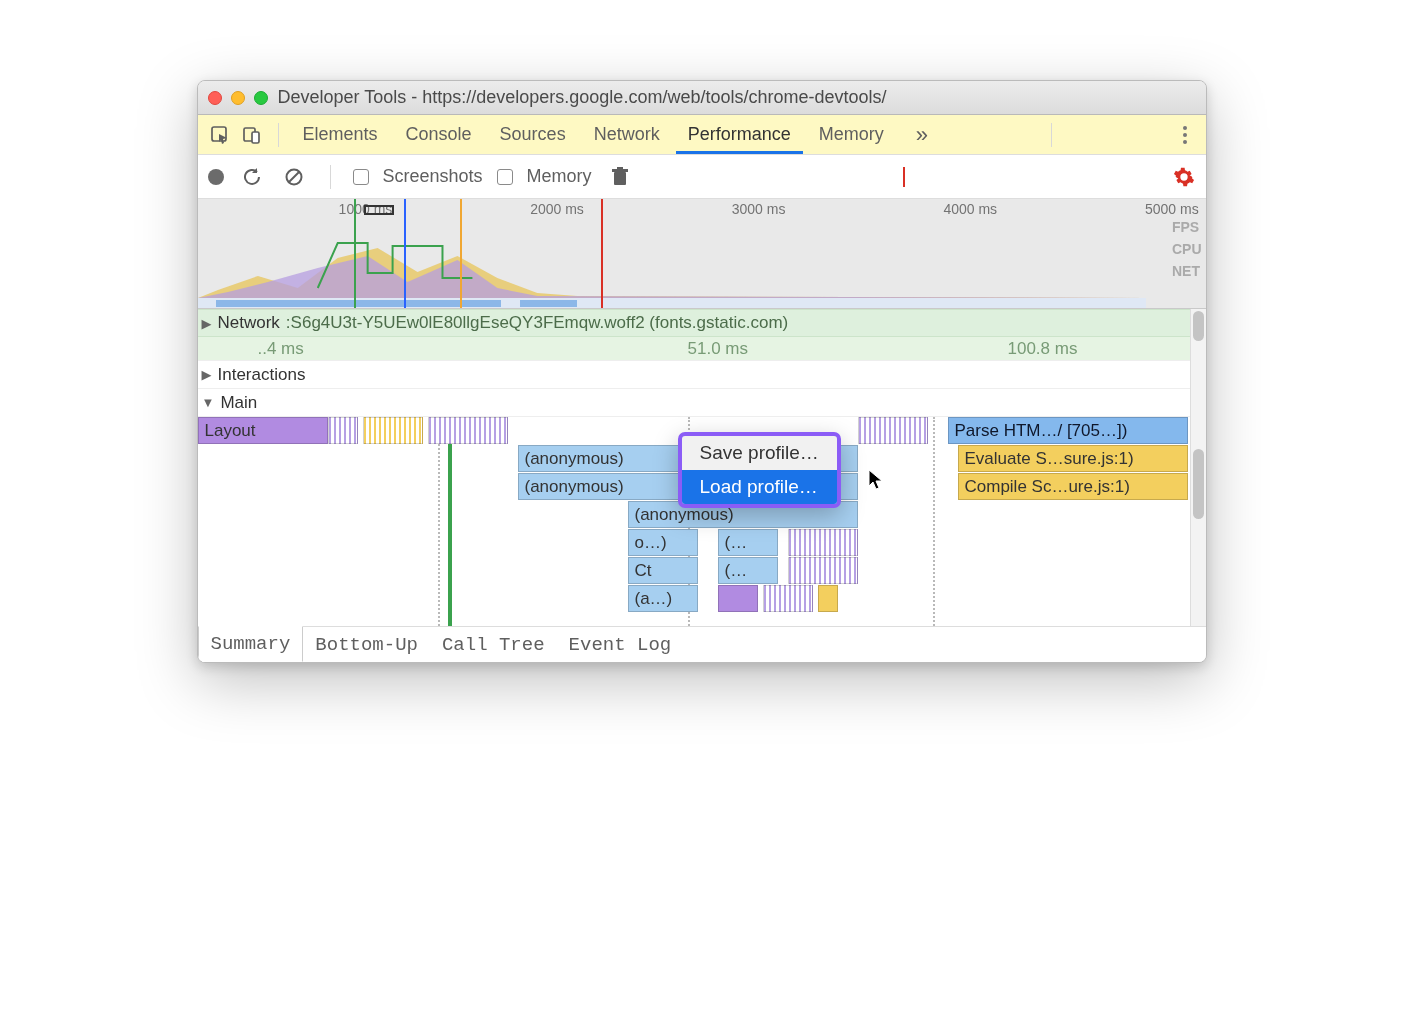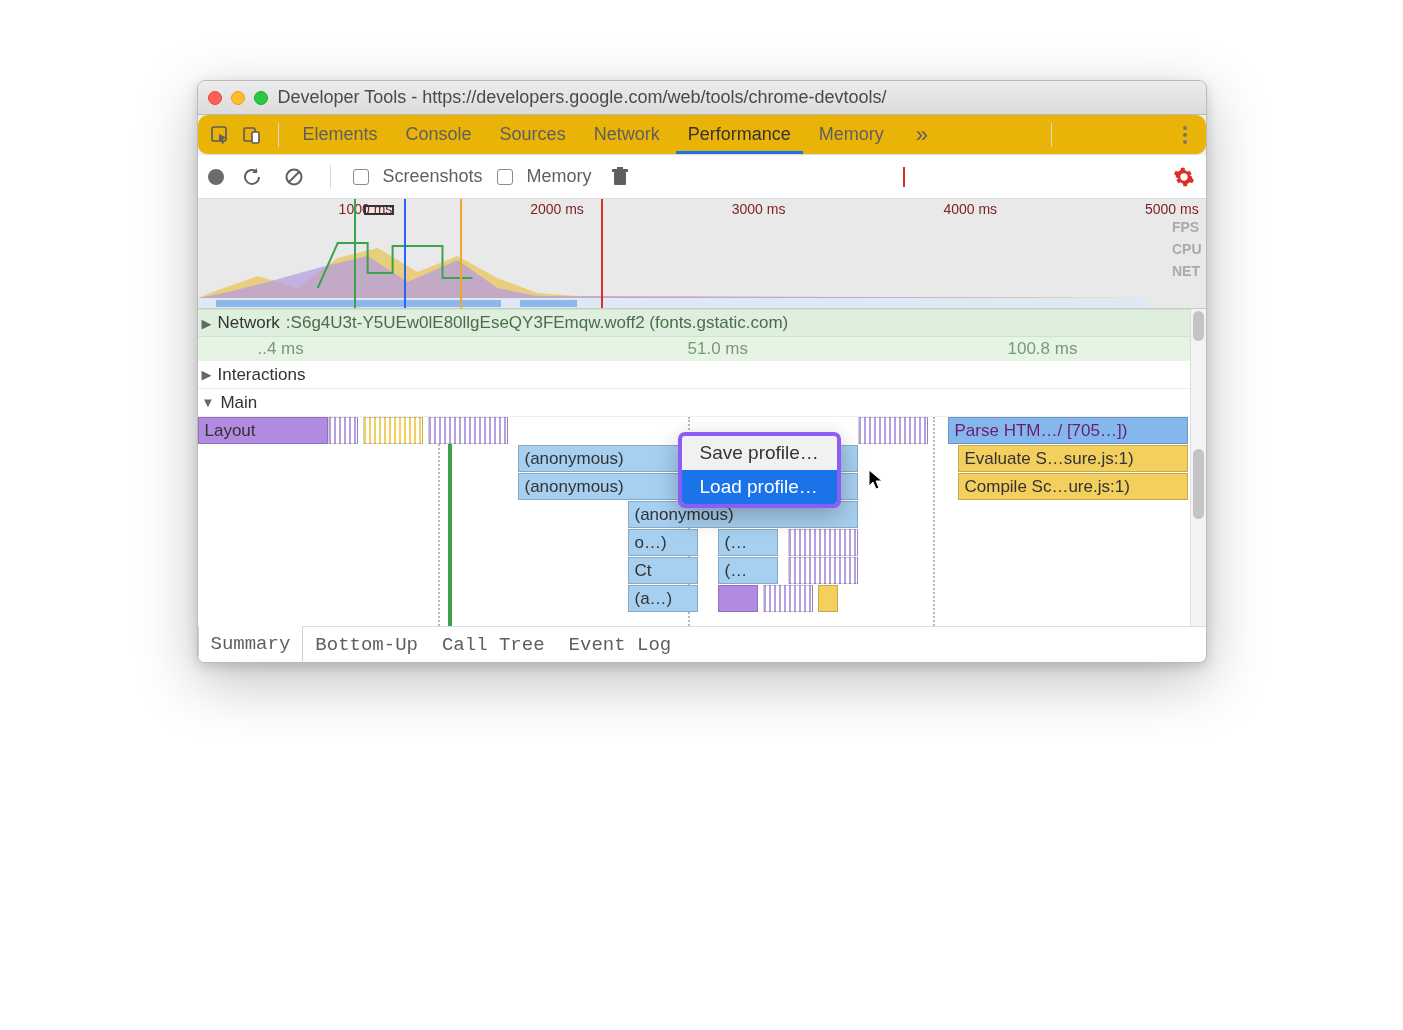--- a/index.html
+++ b/index.html
@@ -32,29 +32,28 @@
   }
   .traffic { display: flex; gap: 9px; }
   .dot { width: 14px; height: 14px; border-radius: 50%; }
   .dot.red { background:#ff5f57; border:1px solid #e1483f; }
   .dot.yellow { background:#ffbd2e; border:1px solid #dfa022; }
   .dot.green { background:#28c940; border:1px solid #1dab34; }
   .title { margin-left: 10px; font-size: 18px; color:#4a4a4a; white-space:nowrap; overflow:hidden; text-overflow:ellipsis; }
   
   .tabbar {
     height: 40px;
-    background: #eab308;
+    background: #fef9c3;
     border-bottom: 1px solid #ddd;
     display:flex;
     align-items:center;
     padding: 0 8px;
     gap: 4px;
     font-size: 18px;
     color:#5f5f5f;
-    border-radius:10px;
   }
   .iconbtn {
     width: 28px; height: 28px; display:flex; align-items:center; justify-content:center;
     color:#5f5f5f;
   }
   .vsep { width:1px; height:24px; background:#d8d8d8; margin:0 8px;}
   .tab { padding: 8px 12px; cursor:default; position:relative; }
   .tab.active { color:#333; }
   .tab.active::after { content:""; position:absolute; left:0; right:0; bottom:-1px; height:3px; background:#1a73e8;}
   .more { margin-left: 4px; font-size:22px; }
@@ -79,21 +78,21 @@
   
   .overview {
     height: 110px;
     background: #e9e9e9;
     border-bottom:1px solid #c9c9c9;
     position:relative;
     font-size:14px;
     color:#777;
   }
   .ov-ticks{position:absolute;top:2px;left:0;right:0;height:16px;}
-  .ov-tick{position:absolute;top:0;font-size:14px;color:#7f1d1d;white-space:nowrap;}
+  .ov-tick{position:absolute;top:0;font-size:14px;color:#737373;white-space:nowrap;}
   .ov-labels{position:absolute;right:4px;top:20px;display:flex;flex-direction:column;gap:6px;font-size:14px;font-weight:700;color:#aaa;}
   .ov-graph{position:absolute;left:0;right:60px;bottom:10px;height:60px;}
   .ov-netbar{position:absolute;bottom:0;left:0;right:60px;height:10px;background:#dfe8f5;}
   .ov-netbar .nb{position:absolute;top:2px;height:7px;background:#8cb7e8;}
   .ov-vline{position:absolute;top:0;bottom:0;width:2px;}
   .ov-box{position:absolute;top:6px;height:10px;border:2px solid #333;}
   
   .ruler{
     height:26px;background:#fff;border-bottom:1px solid #ddd;position:relative;font-size:17px;color:#444;
   }
@@ -103,21 +102,21 @@
   .tri{display:inline-block;font-size:13px;color:#666;}
   .network-row{height:27px;background:#def0dd;border-top:1px solid #cce4ca;display:flex;align-items:center;padding-left:4px;gap:6px;overflow:hidden;}
   .frames-row{height:24px;background:#e6f4e3;border-top:1px solid #cce4ca;position:relative;display:flex;align-items:center;color:#789b76;}
   .interactions-row{height:28px;background:#fff;border-top:1px solid #eee;display:flex;align-items:center;padding-left:4px;gap:6px;}
   .main-row{height:28px;background:#fff;border-top:1px solid #eee;display:flex;align-items:center;padding-left:4px;gap:6px;}
   .flame{position:relative;height:210px;border-top:1px solid #eee;overflow:hidden;}
   .bar{position:absolute;height:27px;border:1px solid rgba(0,0,0,0.18);font-size:17px;display:flex;align-items:center;padding:0 6px;white-space:nowrap;overflow:hidden;text-overflow:ellipsis;}
   .purple{background:#b18be1;}
   .yellow{background:#f3cf5e;}
   .blue{background:#a6cff0;}
-  .bluedk{background:#84b8ed;color:#701a75;}
+  .bluedk{background:#84b8ed;color:#0f172a;}
   .stripe{background:repeating-linear-gradient(90deg,#b6a0e4 0 2px,#fff 2px 5px);}
   .stripe-y{background:repeating-linear-gradient(90deg,#f3cf5e 0 2px,#fff 2px 5px);}
   .dotted-v{position:absolute;top:0;bottom:0;width:0;border-left:2px dotted #b9b9b9;}
   .green-v{position:absolute;top:0;bottom:0;width:0;border-left:4px solid #3ba24e;}
   .scrollbar-v{position:absolute;right:0;top:0;bottom:0;width:16px;background:#f3f3f3;border-left:1px solid #ddd;}
   .thumb{position:absolute;left:2px;right:2px;background:#c4c4c4;border-radius:6px;}
   
   .ctxmenu{
     position:absolute;
     border:4px solid #8b5cf6;

